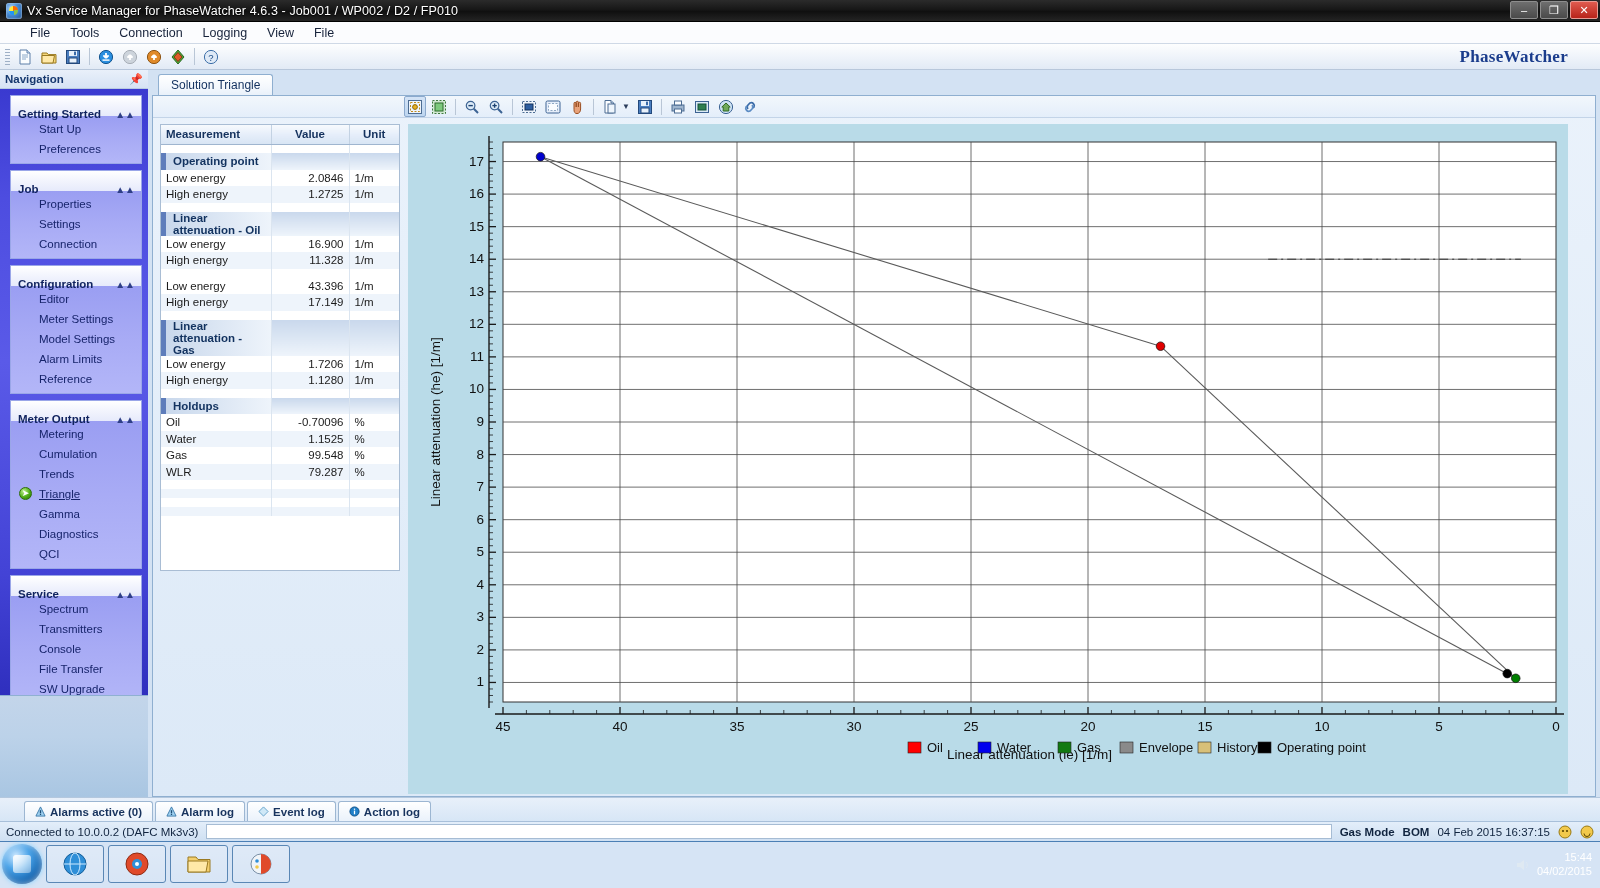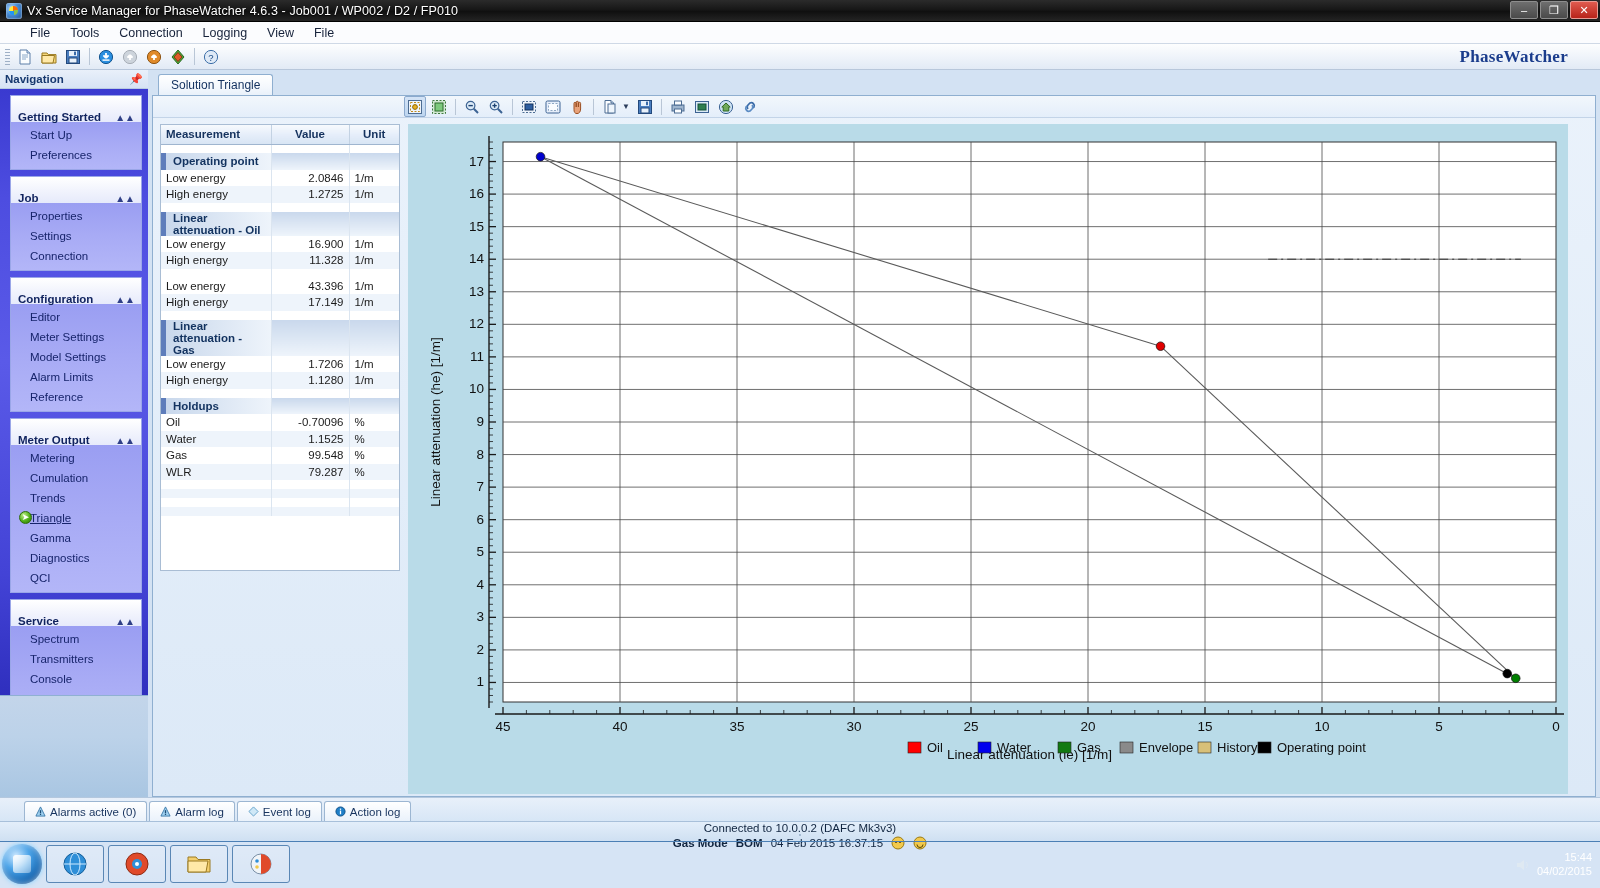--- a/index.html
+++ b/index.html
@@ -97,34 +97,34 @@
   }
   .nav-pin{ color:#4b6b96; font-size:11px;}
   .nav-body{
     flex:1;
     background:linear-gradient(180deg,#3a3ad0 0%,#4d4de0 18%,#5a5ae8 45%,#4343d6 80%,#2f2fbe 100%);
     padding:6px 6px 0 10px;
     overflow:hidden;
   }
   .navgroup{ margin-bottom:6px; border:1px solid #9aa6e8;}
   .navgroup-hdr{
-    height:26px;
+    height:20px;
     background:linear-gradient(180deg,#ffffff 0%,#f2f4fd 50%,#e6eafb 100%);
     display:flex;align-items:center;justify-content:space-between;
     padding:16px 6px 0 7px;
     font-size:11.5px;font-weight:bold;color:#10235e;
   }
   .chev{ font-size:10px;color:#2f3f86; }
   .navgroup-body{
     background:linear-gradient(180deg,#9a9ef2 0%,#a8abf5 50%,#b3b6f8 100%);
     padding:3px 0 4px 0;
   }
   .navitem{
     height:20px; display:flex; align-items:center;
-    padding-left:19px; position:relative;
+    padding-left:28px; position:relative;
     font-size:11.5px; color:#17246b;
   }
   .navitem.active span.lbl{ text-decoration:underline; }
   .navitem .bullet{
     position:absolute; left:8px; top:3px; width:13px;height:13px;border-radius:50%;
     background:radial-gradient(circle at 35% 30%,#bff08f 0%,#4fae17 55%,#2b7206 100%);
     border:1px solid #2d6d08;
     display:flex;align-items:center;justify-content:center;
     color:#fff;font-size:9px;line-height:1;
   }
@@ -226,34 +226,33 @@
   .logbar{
     height:24px; background:linear-gradient(180deg,#e8f0fa,#d7e6f6);
     display:flex; align-items:flex-end; padding-left:24px;
     border-top:1px solid #b4c8de;
   }
   .logtab{
     height:20px; display:flex;align-items:center; gap:4px;
     padding:0 10px; margin-right:2px;
     background:linear-gradient(180deg,#ffffff,#eaf2fb);
     border:1px solid #9cb6d2; border-bottom:none; border-radius:3px 3px 0 0;
-    font-size:11.5px; color:#17335e;
+    font-size:11.5px; color:#17335e;font-weight:bold;
   }
   .logtab .dot{ width:11px;height:11px;display:block;}
 
   
   .statusbar{
     height:20px;
     background:linear-gradient(180deg,#e3eefa 0%,#cfe0f2 100%);
     border-top:1px solid #a8c0da;
     display:flex;align-items:center;
     font-size:11.5px; color:#10243f;
     padding:0 6px;
     position:relative;
-    flex-direction:column;
   }
   .status-left{ flex:0 0 auto; }
   .status-field{
     flex:1; height:15px; margin:0 8px;
     background:#fff; border:1px solid #a6bcd4;
   }
   .status-right{ display:flex;align-items:center;gap:8px; font-weight:bold;}
   .status-right .norm{ font-weight:normal;}
   .sb-ic{ width:14px;height:14px;display:block;}
 

